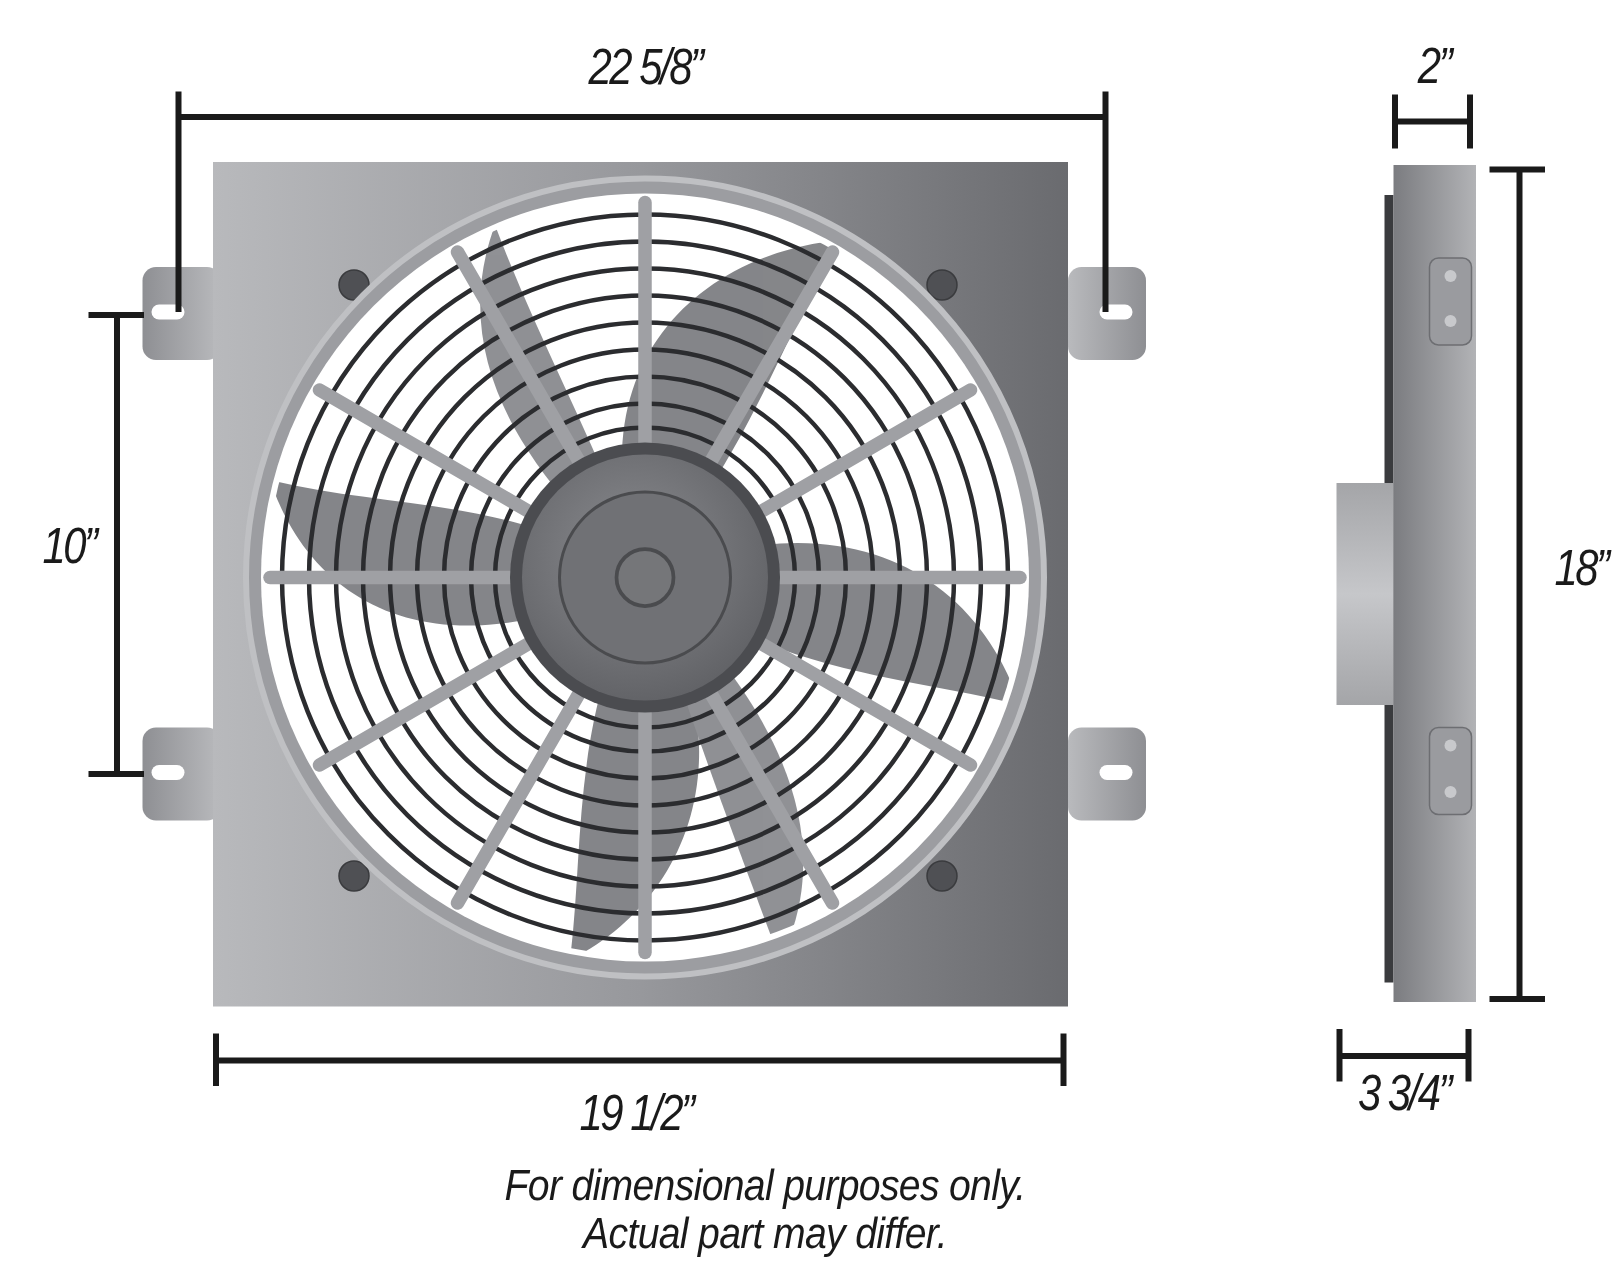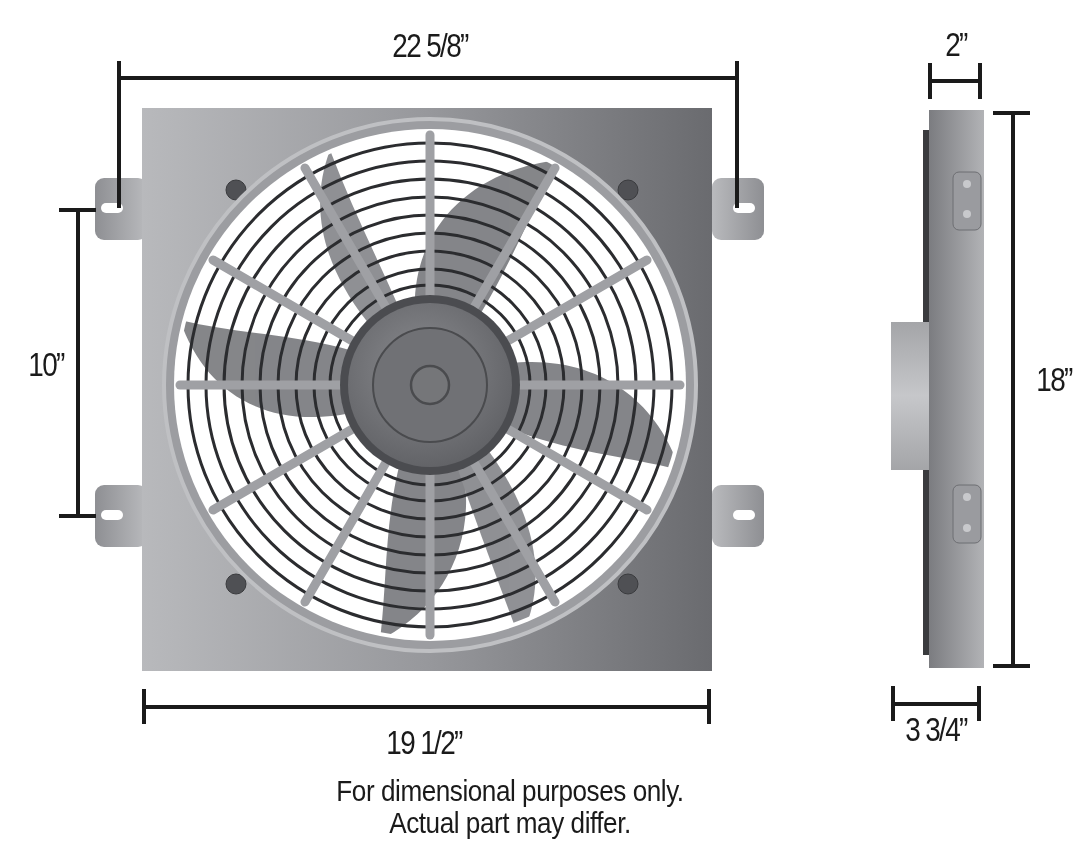--- a/index.html
+++ b/index.html
@@ -1,18 +1,18 @@
 <!DOCTYPE html>
 <html><head>
   <meta charset="utf-8">
   <style>
     html, body { margin: 0; padding: 0; background: #ffffff; }
     body { width: 1080px; height: 855px; position: relative; overflow: hidden;
            font-family: "Liberation Sans", sans-serif; }
-    .stage { position: absolute; left: 0; top: 0; width: 1068px; height: 855px; }
+    .stage { position: absolute; left: 0; top: 0; width: 1068px; height: 855px; font-style: italic; }
     svg.drawing { position: absolute; left: 0; top: 0; }
     .dim-label { position: absolute; color: #1a1a1a; font-family: "Liberation Sans", sans-serif;
                  font-size: 34px; letter-spacing: -2px; transform: scaleX(0.82); transform-origin: center;
                  white-space: nowrap; line-height: 1; }
     .note { position: absolute; left: 250px; width: 520px; text-align: center; color: #1a1a1a;
             font-family: "Liberation Sans", sans-serif; font-size: 29px; line-height: 32px;
             transform: scaleX(0.9); transform-origin: center; letter-spacing: -0.5px; }
   </style>
 </head>
 <body>

